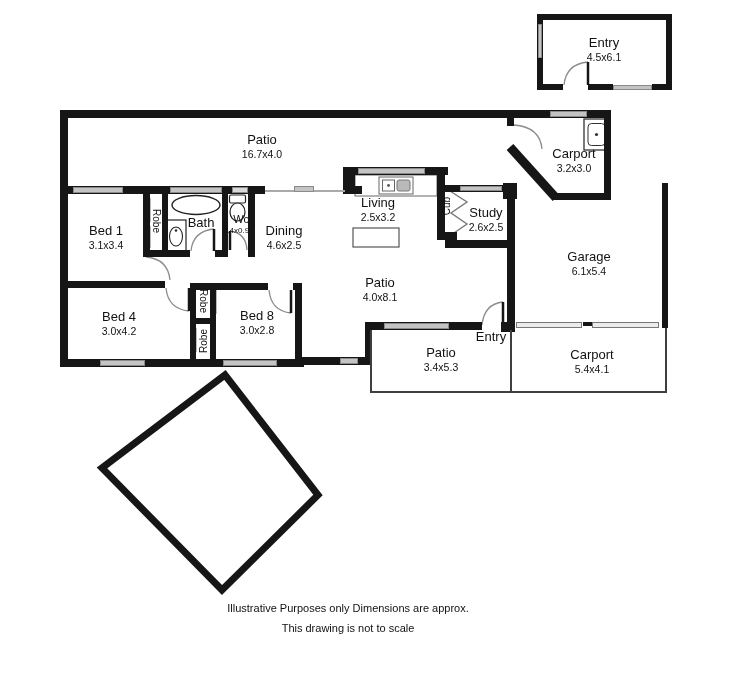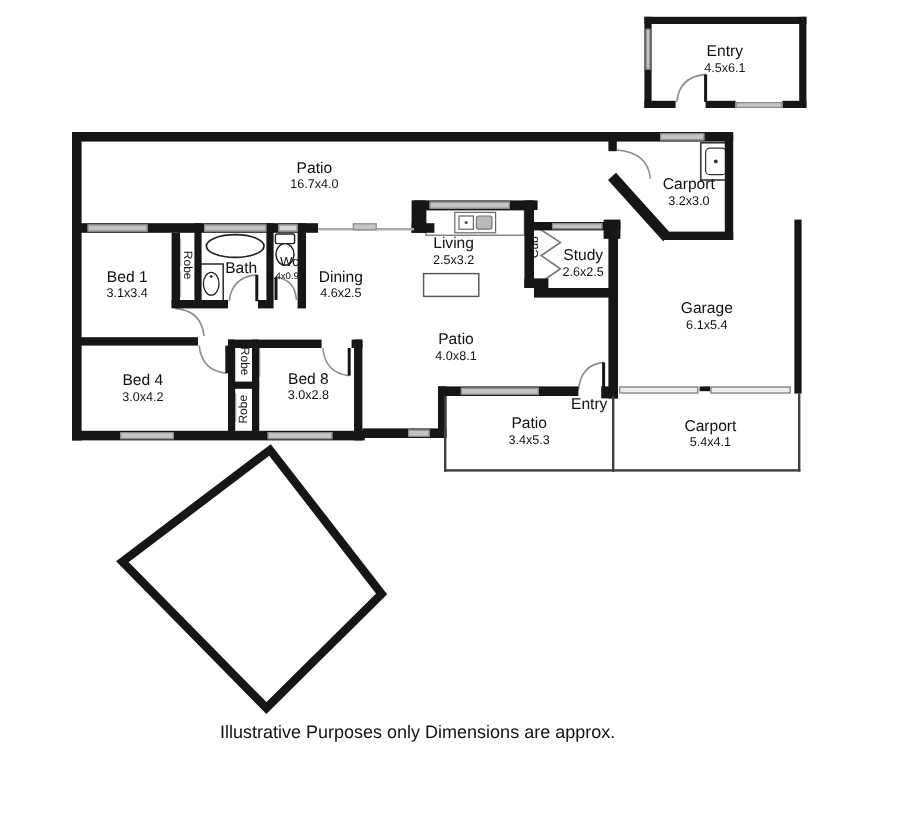--- a/index.html
+++ b/index.html
@@ -12,21 +12,21 @@
   .win.lt{background:#d9d9d9;}
   .gdoor{position:absolute;background:#ececec;border:1px solid #777;box-sizing:border-box;}
   .lbl{position:absolute;transform:translate(-50%,-50%);text-align:center;line-height:1.2;white-space:nowrap;}
   .lbl .nm{display:block;font-size:13px;}
   .lbl .dm{display:block;font-size:10.5px;}
   .lbl.small .nm{font-size:11px;text-align:right;}
   .lbl.small .dm{font-size:8px;}
   .vlbl{position:absolute;font-size:10px;white-space:nowrap;}
   .vlbl.cw{transform:translate(-50%,-50%) rotate(90deg);}
   .vlbl.ccw{transform:translate(-50%,-50%) rotate(-90deg);}
-  .caption{position:absolute;left:348px;transform:translateX(-50%);font-size:15px;white-space:nowrap;}
+  .caption{position:absolute;left:348px;transform:translateX(-50%);font-size:11px;white-space:nowrap;}
   svg.overlay{position:absolute;left:0;top:0;pointer-events:none;}
 </style>
 </head>
 <body>
 
 <div class="plan">
 
   <svg class="overlay" width="750" height="690" viewBox="0 0 750 690">
 
     <polygon points="225,375 318,495 222,590 102,468" fill="#ffffff" stroke="#161616" stroke-width="7"></polygon>
@@ -209,14 +209,15 @@
     <span class="nm">Carport</span>
     <span class="dm">5.4x4.1</span>
   </div>
 
   <div class="vlbl cw" style="left:156px;top:221px">Robe</div>
   <div class="vlbl ccw" style="left:446px;top:206px">Cub</div>
   <div class="vlbl cw" style="left:203px;top:301px">Robe</div>
   <div class="vlbl ccw" style="left:203px;top:341px">Robe</div>
 
   <div class="caption" style="top:602px">Illustrative Purposes only Dimensions are approx.</div>
+  <div class="caption" style="top:622px">This drawing is not to scale</div>
 
 </div>
 
 </body></html>

